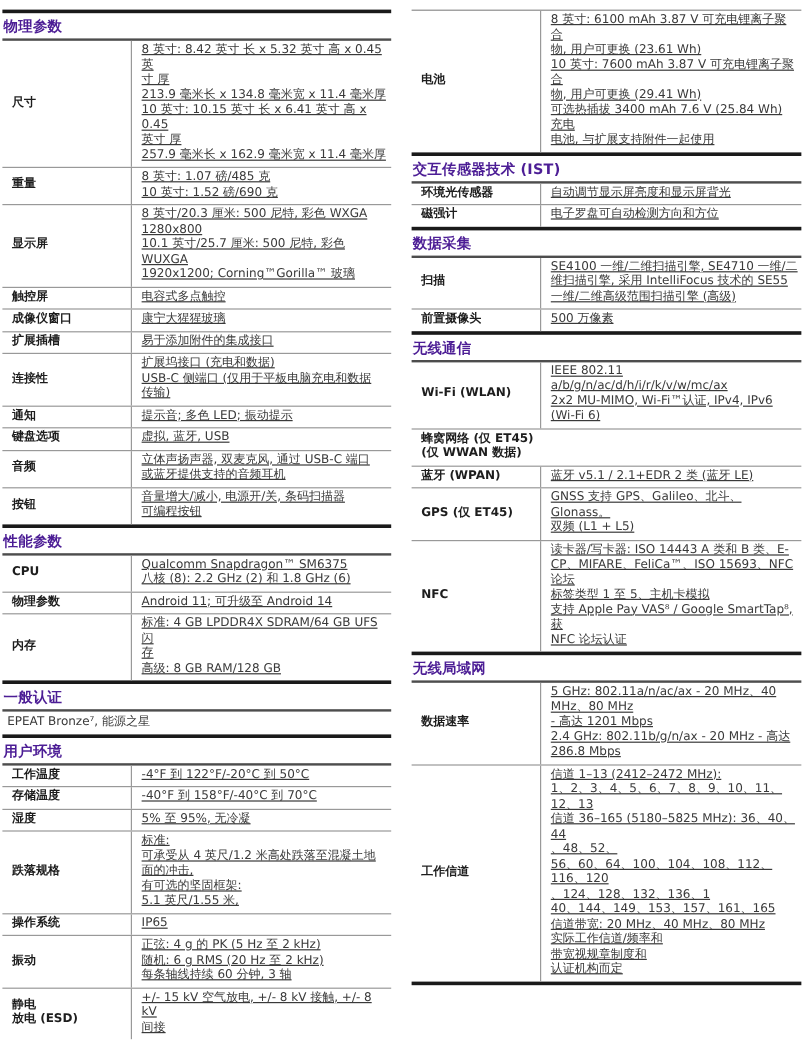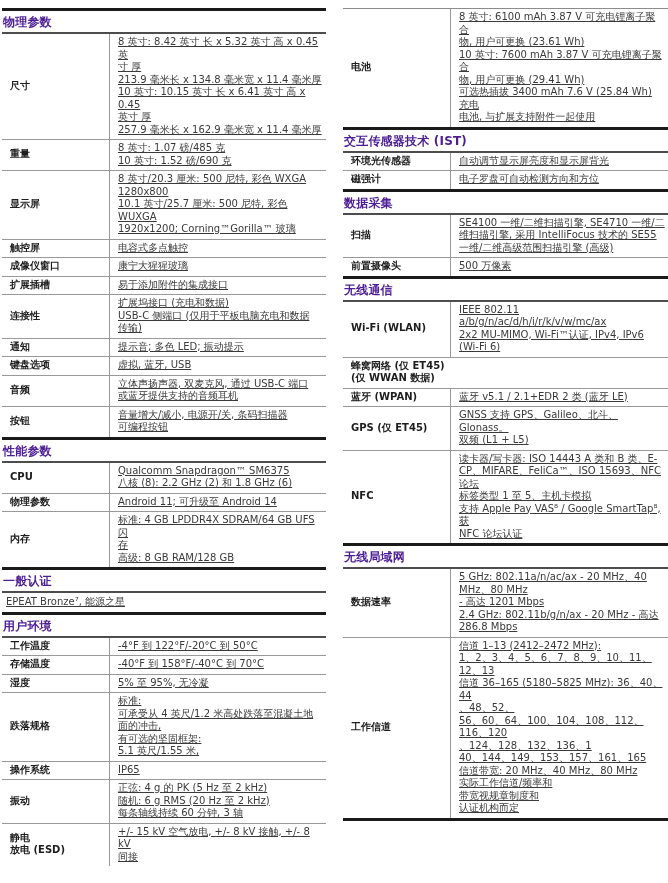--- a/index.html
+++ b/index.html
@@ -54,21 +54,20 @@
     padding: 2px 3px 3px 8px;
     white-space: pre-line;
     overflow-wrap: anywhere;
     text-decoration: underline;
   }
   .full-row {
     font-size: 10px;
     line-height: 12.5px;
     padding: 3px 3px 3px 4px;
     white-space: pre-line;
-    text-decoration: underline;
   }
 </style>
 </head>
 <body>
 
 <div class="page">
   <div class="col">
       <div class="sec">
         <div class="sec-title">物理参数</div>
         <div class="row">

